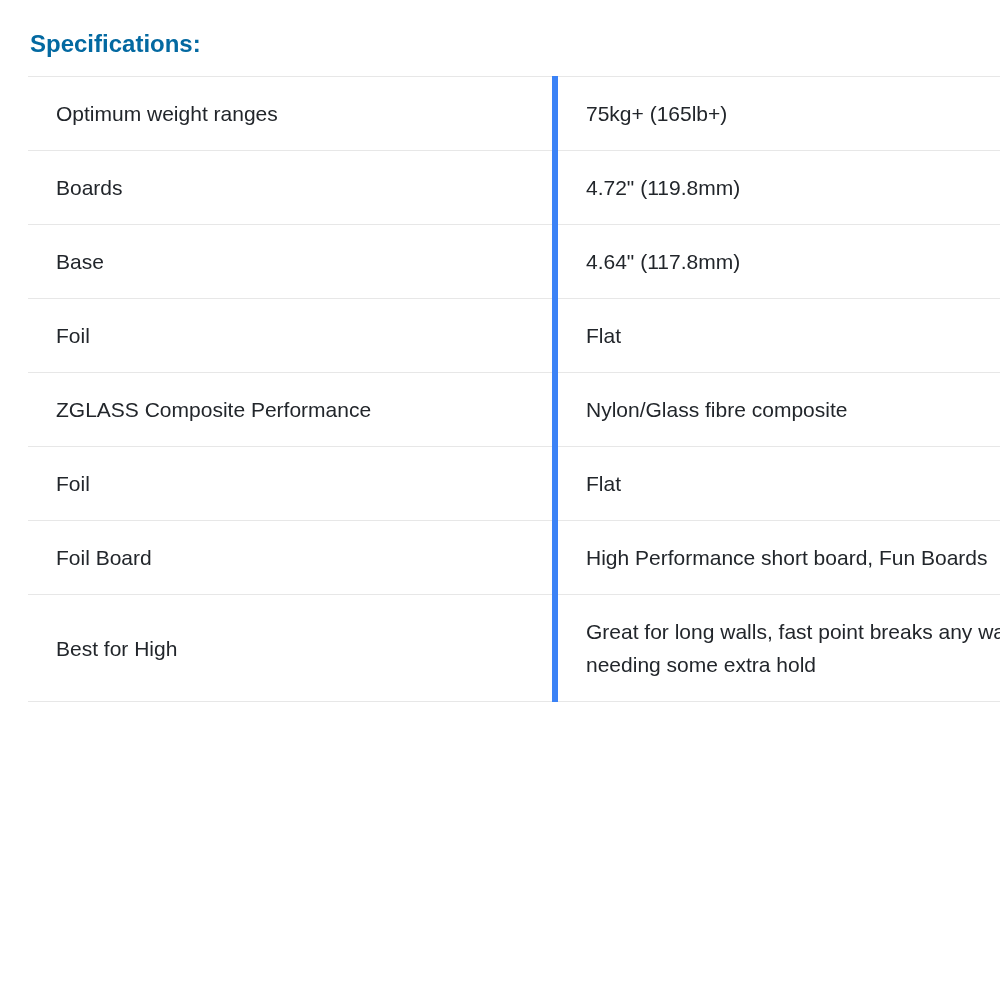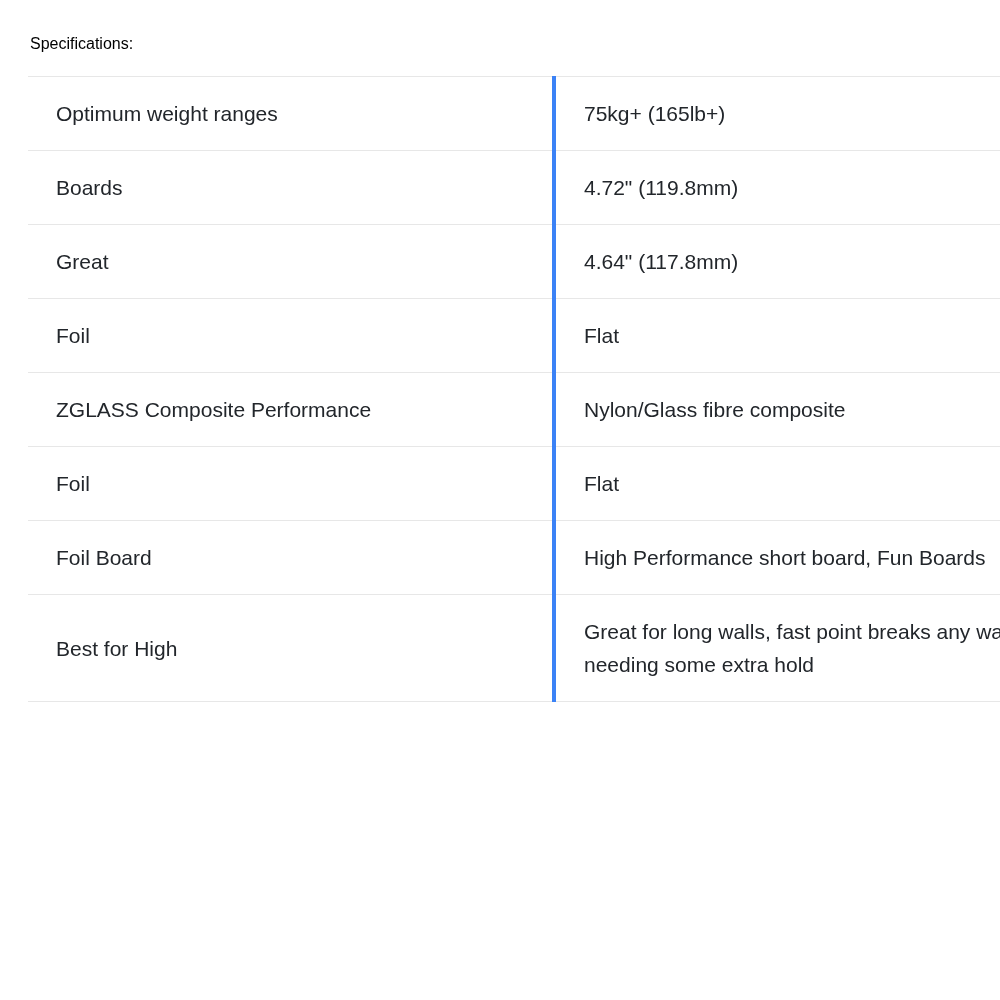--- a/index.html
+++ b/index.html
@@ -14,25 +14,25 @@
     color: #1e2024;
     -webkit-font-smoothing: antialiased;
   }
   .page {
     box-sizing: border-box;
     width: 1000px;
     height: 1000px;
     padding: 30px 28px 0 28px;
   }
   .section-title {
-    font-size: 16px;
+    font-size: 24px;
     line-height: 28px;
-    color: #000000;
+    color: #0369a1;
     margin: 0 0 18px 2px;
-    font-weight: 400;
+    font-weight: 700;
   }
   table.spec-table {
     width: 942px;
     border-collapse: collapse;
     table-layout: fixed;
     border-top: 1px solid #e7e7e7;
     border-bottom: 1px solid #e7e7e7;
   }
   table.spec-table tr {
     border-bottom: 1px solid #e7e7e7;
@@ -43,21 +43,21 @@
   table.spec-table td {
     vertical-align: middle;
     font-size: 21px;
     line-height: 33px;
     color: #22262b;
     font-weight: 400;
     padding: 20px 26px 20px 28px;
   }
   td.spec-label {
     width: 470px;
-    border-right: 4px solid #3b82f6;
+    border-right: 6px solid #3b82f6;
   }
   td.spec-value {
     width: 471px;
     padding-left: 28px;
   }
 </style>
 </head>
 <body>
 
 <div class="page">
@@ -68,21 +68,21 @@
     <tbody>
       <tr>
         <td class="spec-label">Optimum weight ranges</td>
         <td class="spec-value">75kg+ (165lb+)</td>
       </tr>
       <tr>
         <td class="spec-label">Boards</td>
         <td class="spec-value">4.72" (119.8mm)</td>
       </tr>
       <tr>
-        <td class="spec-label">Great</td>
+        <td class="spec-label">Base</td>
         <td class="spec-value">4.64" (117.8mm)</td>
       </tr>
       <tr>
         <td class="spec-label">Foil</td>
         <td class="spec-value">Flat</td>
       </tr>
       <tr>
         <td class="spec-label">ZGLASS Composite Performance</td>
         <td class="spec-value">Nylon/Glass fibre composite</td>
       </tr>

